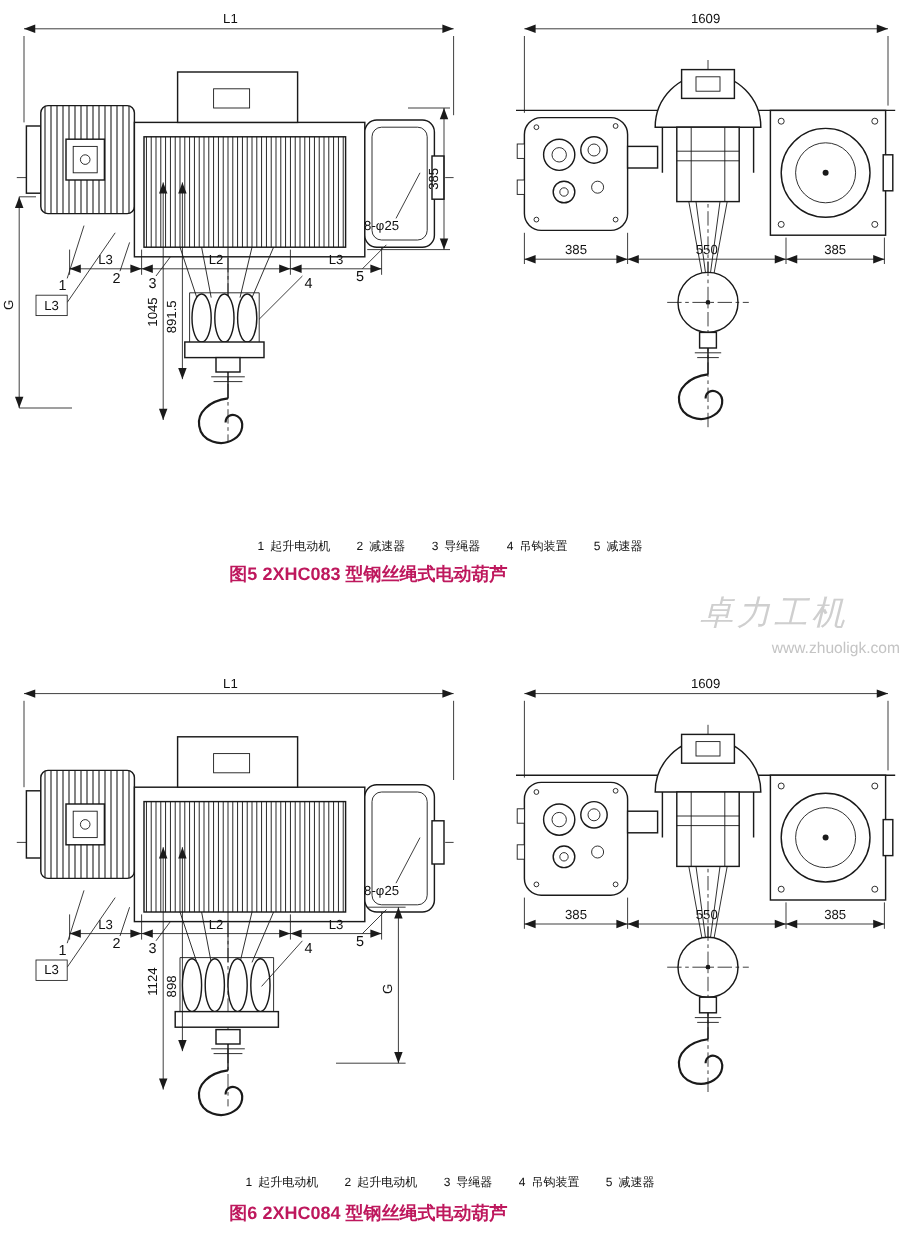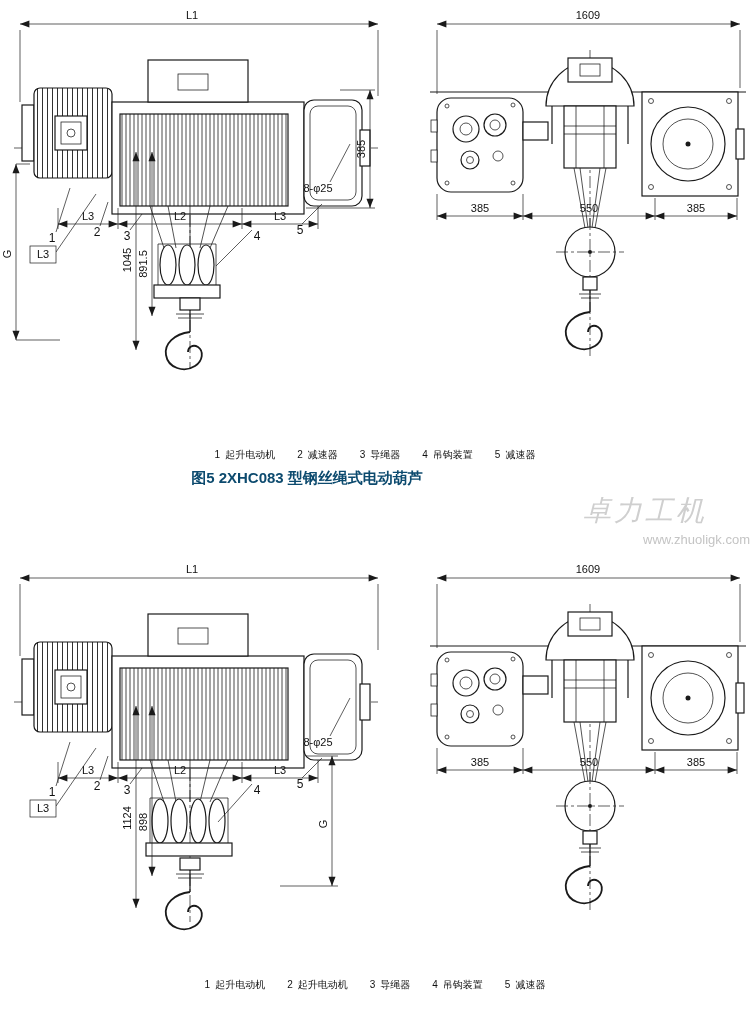--- a/index.html
+++ b/index.html
@@ -12,21 +12,21 @@
   .lt{stroke:#1a1a1a;stroke-width:0.75;}
   .dim{stroke:#1a1a1a;stroke-width:0.7;}
   .cl{stroke:#1a1a1a;stroke-width:0.7;stroke-dasharray:12 3 3 3;}
   .dtx{font:11px "Liberation Sans",sans-serif;fill:#111;}
   .ctx{font:12px "Liberation Sans",sans-serif;fill:#111;}
   .legend{position:absolute;width:750px;display:flex;justify-content:center;gap:22px;
           font-size:10px;color:#111;}
   #legend5{top:448px;}
   #legend6{top:978px;}
   .lg-num{margin-right:5px;}
-  .caption{position:absolute;width:614px;text-align:center;font-weight:bold;font-size:15px;color:#0c4a6e;}
+  .caption{position:absolute;width:614px;text-align:center;font-weight:bold;font-size:15px;color:#be185d;}
   #caption5{top:469px;}
   #caption6{top:1002px;}
   .watermark{position:absolute;top:492px;left:540px;width:210px;text-align:center;color:#cfcfcf;}
   .wm-brand{font-size:28px;font-weight:normal;font-style:italic;letter-spacing:3px;}
   .wm-url{font-size:13px;margin-top:2px;color:#c4c4c4;text-align:right;}
 </style>
 </head>
 <body>
 
 <div class="page">
@@ -268,14 +268,15 @@
     </g>
   </svg>
 
   <div class="legend" id="legend6">
     <span class="lg-item"><span class="lg-num">1</span><span>起升电动机</span></span>
     <span class="lg-item"><span class="lg-num">2</span><span>起升电动机</span></span>
     <span class="lg-item"><span class="lg-num">3</span><span>导绳器</span></span>
     <span class="lg-item"><span class="lg-num">4</span><span>吊钩装置</span></span>
     <span class="lg-item"><span class="lg-num">5</span><span>减速器</span></span>
   </div>
+  <div class="caption" id="caption6">图6 2XHC084 型钢丝绳式电动葫芦</div>
 
 </div>
 
 </body></html>

